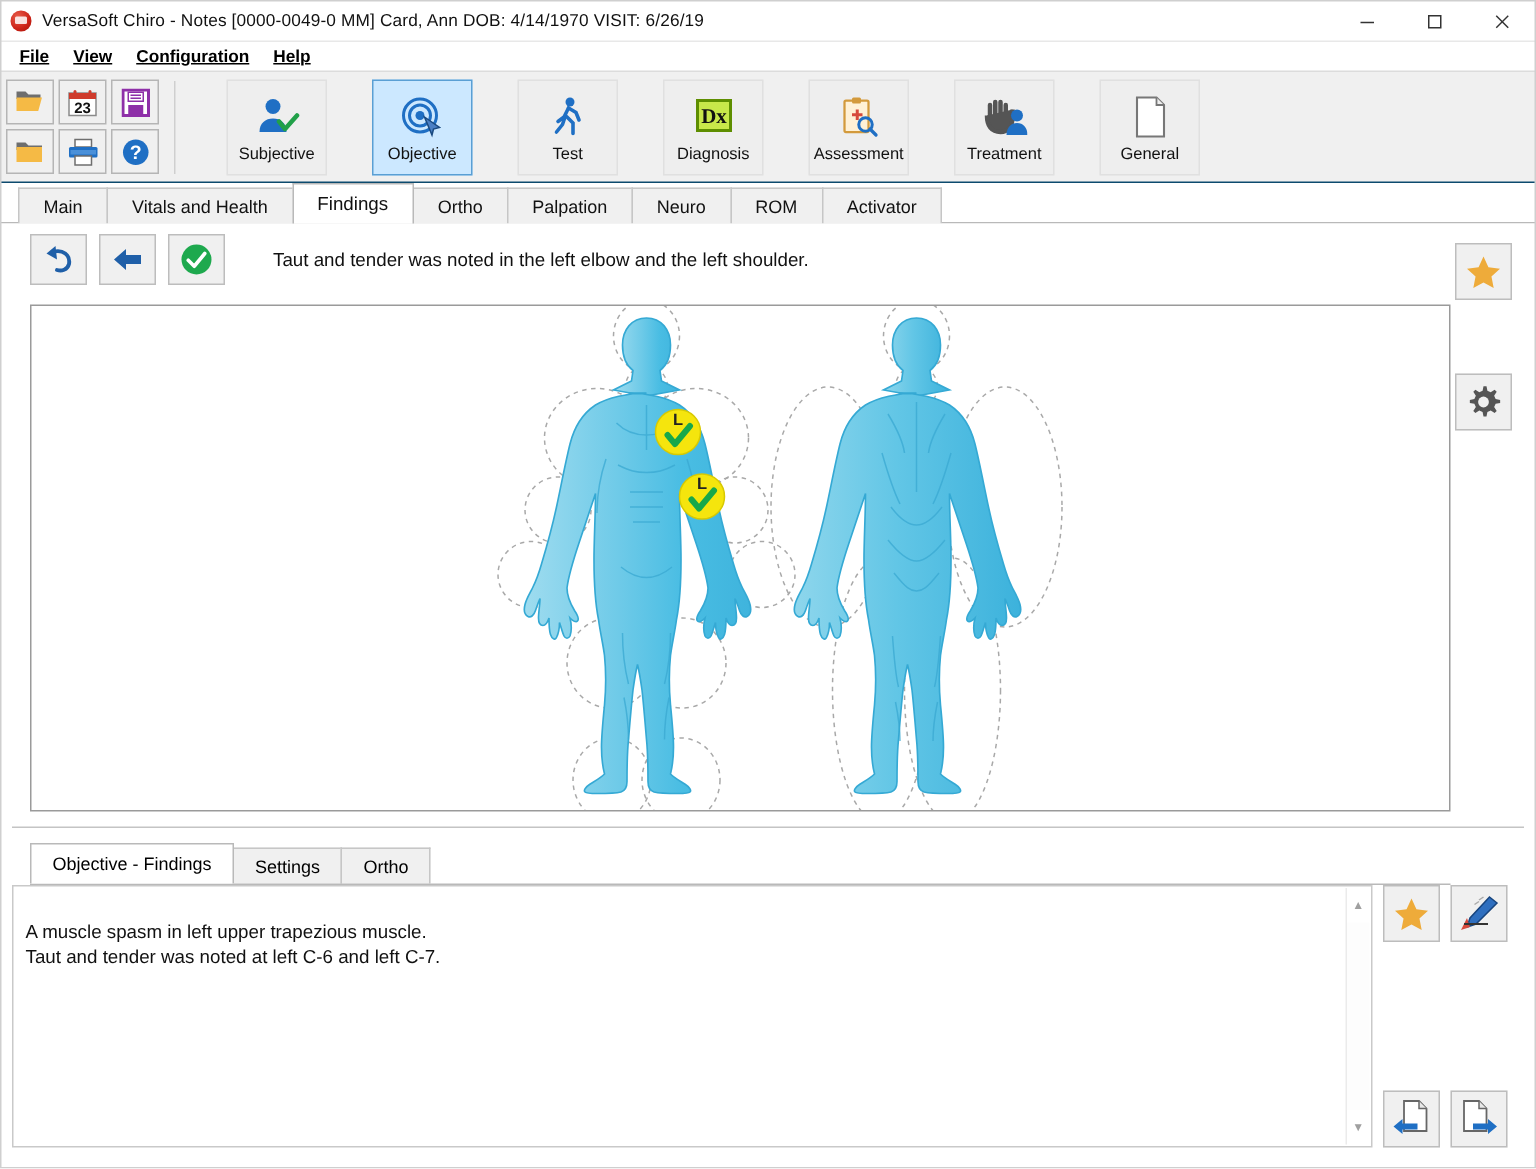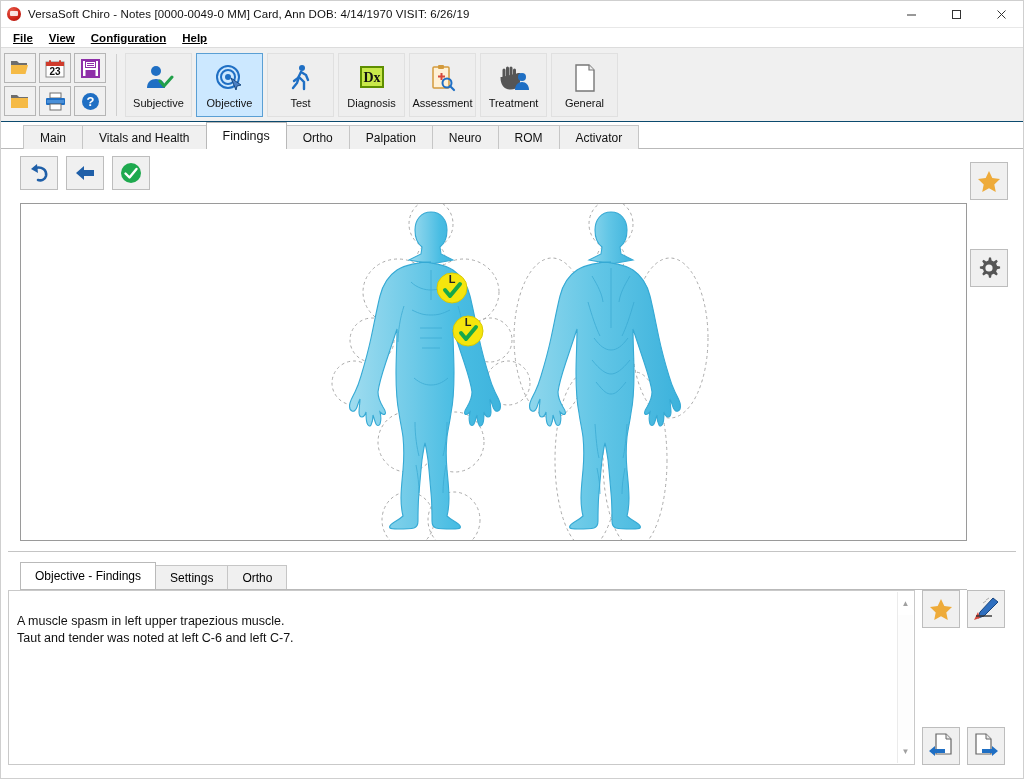--- a/index.html
+++ b/index.html
@@ -73,29 +73,30 @@
     display: flex; align-items: center; justify-content: center;
   }
   .tb-sep {
     width: 1px; height: 62px; background: #cfcfcf; margin-right: 8px;
   }
   .big-btns { display: flex; gap: 4px; }
   .bbtn {
     width: 67px; height: 64px; background: #eeeeee; border: 1px solid #e0e0e0;
     display: flex; flex-direction: column; align-items: center; justify-content: flex-start;
     padding-top: 8px;
+    margin-left: 26px;
   }
   .bbtn.active { background: #cce8ff; border: 1px solid #5a9fd4; }
   .bbtn .glyph { height: 32px; display: flex; align-items: center; justify-content: center; }
   .bbtn .lbl { font-size: 11px; color: #111; margin-top: 3px; }
 
   
   .tabstrip {
     height: 27px; display: flex; align-items: flex-end;
-    background: #ffffff; padding-left: 23px;
+    background: #ffffff; padding-left: 12px;
     border-bottom: 1px solid #b9b9b9;
     position: relative;
   }
   .tab {
     height: 24px; background: #f0f0f0;
     border: 1px solid #c6c6c6; border-bottom: none;
     display: flex; align-items: center; justify-content: center;
     font-size: 12px; color: #111; padding: 0 16px;
     margin-right: -1px; position: relative; top: 1px;
   }
@@ -395,20 +396,21 @@
     <svg width="22" height="20" viewBox="0 0 22 20">
       <path d="M2 10 L10 3 L10 7 L20 7 L20 13 L10 13 L10 17 Z" fill="#1f5fa8"></path>
     </svg>
   </div>
   <div class="abtn">
     <svg width="22" height="22" viewBox="0 0 22 22">
       <circle cx="11" cy="11" r="10" fill="#1ea94e"></circle>
       <path d="M5.5 11.5 L9.5 15.5 L16.5 7" stroke="#ffffff" stroke-width="2.4" fill="none" stroke-linecap="round" stroke-linejoin="round"></path>
     </svg>
   </div>
+  <div class="action-text">Taut and tender was noted in the left elbow and the left shoulder.</div>
 </div>
 
 <div class="side-btn" id="star-top">
   <svg width="24" height="23" viewBox="0 0 24 23">
     <path d="M12 1 L15.3 8.1 L23 9.1 L17.3 14.4 L18.8 22 L12 18.3 L5.2 22 L6.7 14.4 L1 9.1 L8.7 8.1 Z" fill="#eeab3a"></path>
   </svg>
 </div>
 
 <div class="side-btn" id="gear-btn">
   <svg width="24" height="24" viewBox="0 0 24 24">

